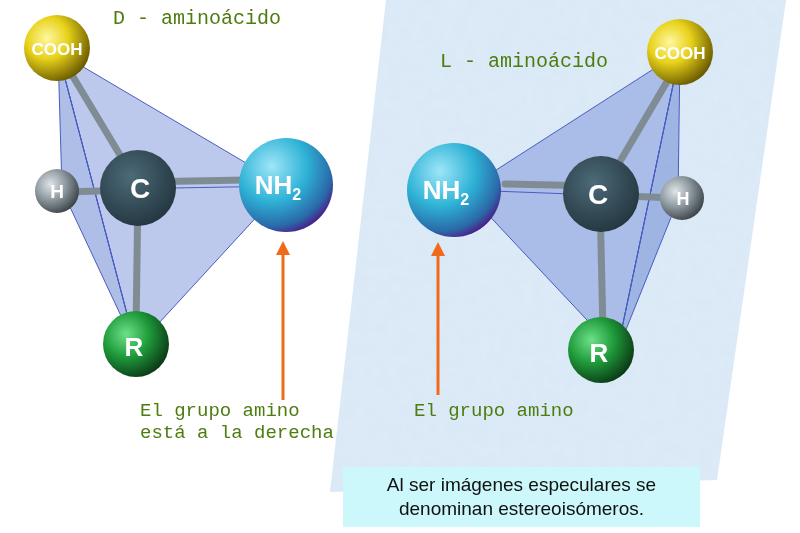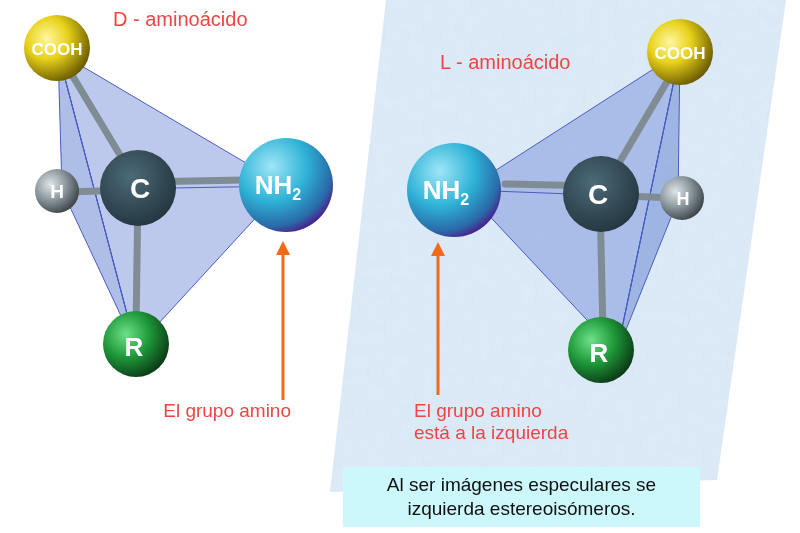--- a/index.html
+++ b/index.html
@@ -1,19 +1,19 @@
 <!DOCTYPE html>
 <html><head>
 <meta charset="utf-8">
 <style>
   html, body { margin: 0; padding: 0; }
   body { width: 800px; height: 533px; position: relative; overflow: hidden; background: #ffffff;
          font-family: "Liberation Sans", sans-serif; }
   #scene { position: absolute; left: 0; top: 0; }
-  .label { position: absolute; font-size: 19px; color: #ef4444; line-height: 22px; white-space: nowrap; }
+  .label { position: absolute; font-size: 19px; color: #4d7c0f; line-height: 22px; white-space: nowrap; font-family: Liberation Mono, monospace; }
   .title { font-size: 20px; }
   .caption-right { text-align: right; }
   .note-box { position: absolute; left: 343px; top: 467px; width: 357px; height: 60px;
               background: #ccf7fb; text-align: center; font-size: 19px; color: #111; line-height: 24px;
               padding-top: 6px; box-sizing: border-box; }
   .note-box b { font-weight: normal; }
 </style>
 </head>
 <body>
 
@@ -109,23 +109,23 @@
     <line x1="438" y1="395" x2="438" y2="255" stroke="#f06a1a" stroke-width="3"></line>
     <polygon points="431,256 445,256 438,242" fill="#f06a1a"></polygon>
   </g>
 </svg>
 
 <div class="label title" style="left:113px; top:8px;">D - aminoácido</div>
 <div class="label title" style="left:440px; top:51px;">L - aminoácido</div>
 
 <div class="label caption-right" style="left:140px; top:400px; width:151px;">
   <div>El grupo amino</div>
+  <div>está a la derecha</div>
 </div>
 
 <div class="label" style="left:414px; top:400px;">
   <div>El grupo amino</div>
-  <div>está a la izquierda</div>
 </div>
 
 <div class="note-box">
   <div>Al ser imágenes especulares se</div>
-  <div><span>izquierda </span><b>estereoisómeros</b><span>.</span></div>
+  <div><span>denominan </span><b>estereoisómeros</b><span>.</span></div>
 </div>
 
 </body></html>

